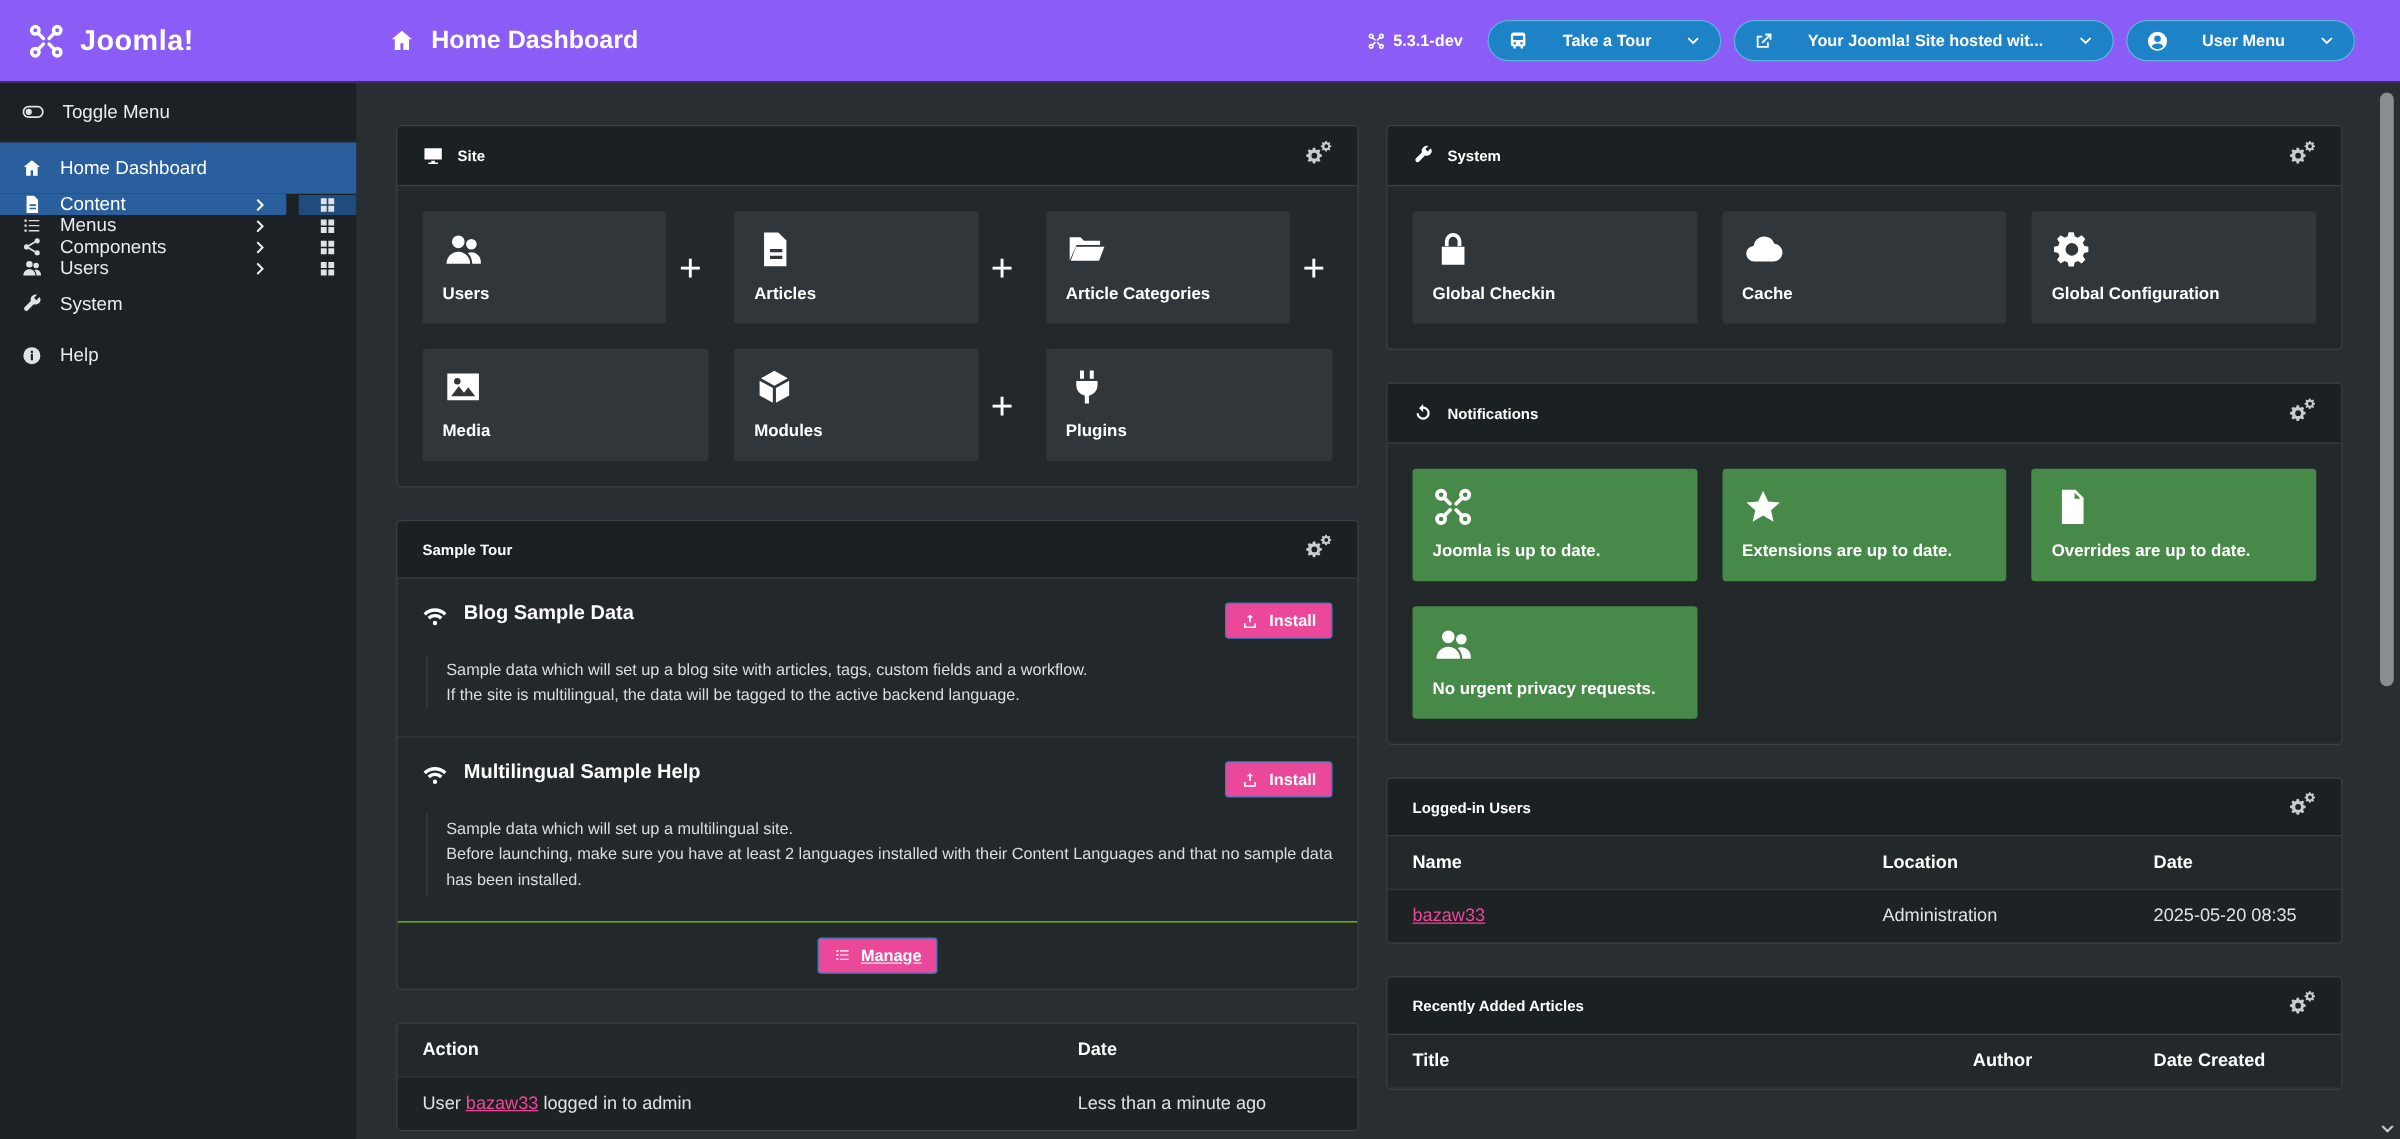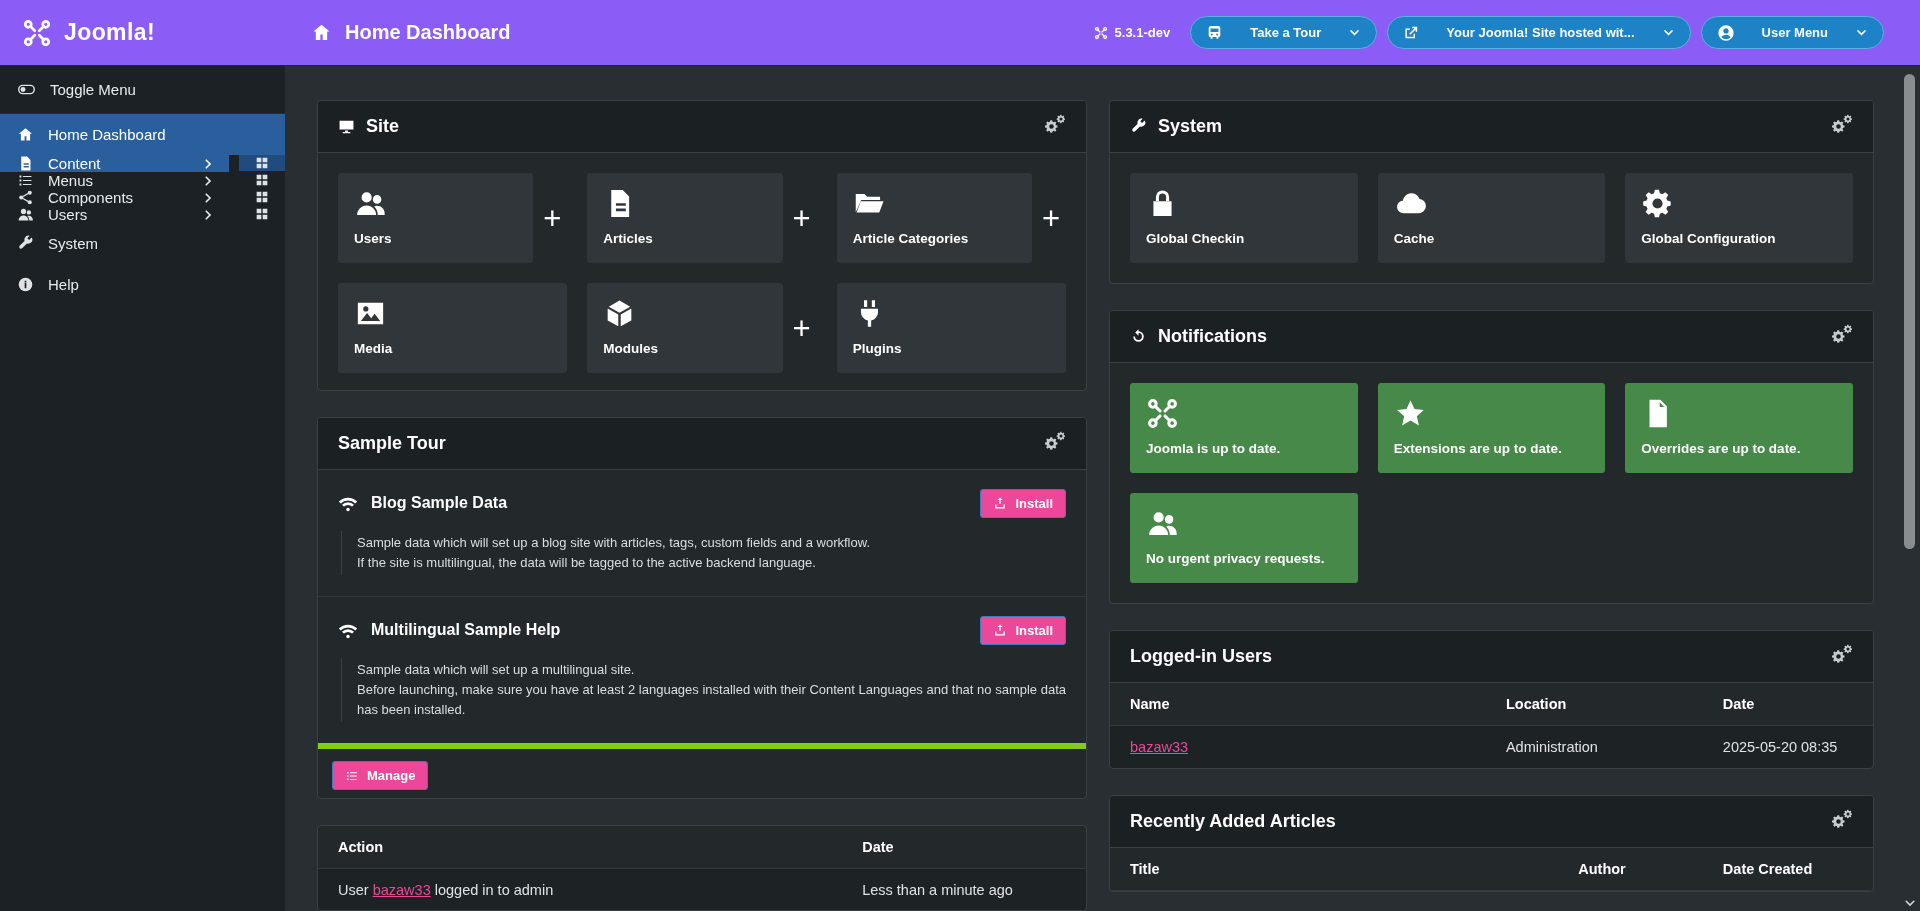--- a/index.html
+++ b/index.html
@@ -18,64 +18,64 @@
   .version { display:flex; gap:7px; align-items:center; color:#fff; font-size:13px; font-weight:600; margin-right:10px; }
   .pill { display:flex; align-items:center; gap:27px; background:#1d82c6; border:1px solid #5fb0e0;
     color:#fff; border-radius:999px; height:33px; padding:0 15px; font-size:13px; font-weight:600;
     font-family:inherit; cursor:pointer; white-space:nowrap; }
 
   
   .sidebar { position:fixed; top:66px; left:0; width:285px; height:845px; background:#1b2125; z-index:10; }
   .side-item, .side-main { display:flex; align-items:center; gap:14px; height:41px; padding:0 14px 0 17px;
     font-size:15px; color:#e8ecee; cursor:pointer; }
   .side-item.toggle { height:48px; border-bottom:1px solid #272e32; }
-  .side-row { display:flex; align-items:flex-start;gap:10px; }
+  .side-row { display:flex; align-items:center;gap:10px; }
   .side-main { flex:1; height:auto; }
   .blue { background:#2a5f9e; color:#fff; }
   .chev { margin-left:auto; color:inherit; }
   .grid-btn { width:46px; display:flex; align-items:center; justify-content:center;
     background:transparent; border:none; color:#dfe3e5; cursor:pointer; }
   .grid-btn.on-blue { background:#1f4b7d; }
   .side-ic { color:#dfe3e5; } .blue .side-ic { color:#fff; }
 
   
   .main { position:fixed; left:285px; top:66px; width:1635px; height:845px;
     padding:34px 0 0 32px; display:flex; gap:22px; }
   .col { display:flex; flex-direction:column; gap:26px; }
   .col.left { width:770px; } .col.right { width:765px; }
 
   .card { background:#23282b; border:1px solid #3a4144; border-radius:4px; overflow:hidden; }
   .card-h { display:flex; align-items:center; background:#1b2023; padding:15px 20px;
-    border-bottom:1px solid #3a4144; color:#fff; font-size:18px; font-weight:700; gap:11px; }
+    border-bottom:1px solid #3a4144; color:#fff; font-size:12px; font-weight:700; gap:11px; }
   .gears { margin-left:auto; color:#c6cccf; display:flex; align-items:flex-start; cursor:pointer; }
   .gears svg + svg { margin-left:-3px; margin-top:-5px; }
   .card-b { padding:20px; }
 
   
   .tile-grid { display:grid; grid-template-columns:repeat(3,1fr); gap:20px; }
   .tile-cell { display:flex; align-items:stretch; gap:4px; }
   .tile { flex:1; background:#30363a; border-radius:3px; padding:14px 16px; color:#fff;
     display:flex; flex-direction:column; min-height:90px; cursor:pointer; }
   .tile .tlabel { font-size:13.5px; font-weight:700; margin-top:11px; }
   .tile.green { background:#478948; }
   .addbtn { width:30px; display:flex; align-items:center; justify-content:center; color:#fff;
     font-size:31px; font-weight:400; background:none; border:none; cursor:pointer; font-family:inherit; line-height:1; }
 
   
   .sample-item { padding:19px 20px 8px; }
-  .si-head { display:flex; align-items:center; gap:13px; color:#fff; }
+  .si-head { display:flex; align-items:flex-start; gap:13px; color:#fff; }
   .si-title { font-size:16px; font-weight:700; }
   .btn { display:inline-flex; align-items:center; gap:8px; background:#ec4899; color:#fff;
     border:1px solid #3d7cc0; border-radius:3px; padding:6px 12px; font-size:13px; font-weight:600;
     font-family:inherit; cursor:pointer; white-space:nowrap; }
   .si-head .btn { margin-left:auto; }
   .si-desc { margin:13px 0 13px 3px; padding:2px 0 2px 15px; border-left:1px solid #3a4144;
     color:#d9dee1; font-size:13px; line-height:1.55; white-space:pre-line; }
   .hdiv { border-top:1px solid #32383c; }
-  .sample-foot { display:flex; justify-content:flex-start; padding:12px 14px; border-top:6px solid #84cc16; }
+  .sample-foot { display:flex; justify-content:center; padding:12px 14px; border-top:1px solid #84cc16;text-decoration:underline; }
 
   
   .t-head { display:grid; padding:13px 20px; font-weight:700; color:#fff; font-size:14.5px;
     border-bottom:1px solid #32383c; }
   .t-row { display:grid; padding:13px 20px; color:#dfe3e6; font-size:14.5px; background:rgba(0,0,0,.15); }
   .cols-2 { grid-template-columns:72% 28%; }
   .cols-3a { grid-template-columns:52% 30% 18%; }
   .cols-3b { grid-template-columns:62% 20% 18%; }
   a.link { color:#ec4899; text-decoration:underline; cursor:pointer; }
 

